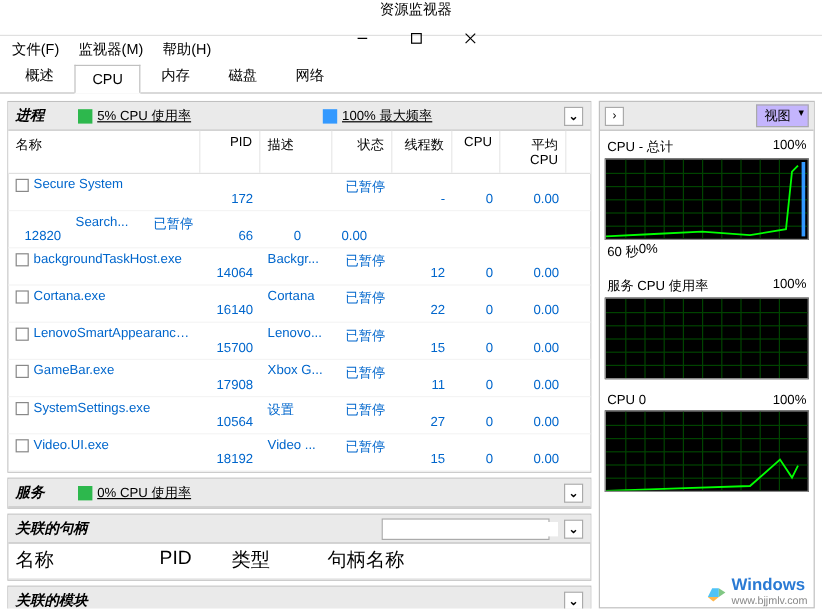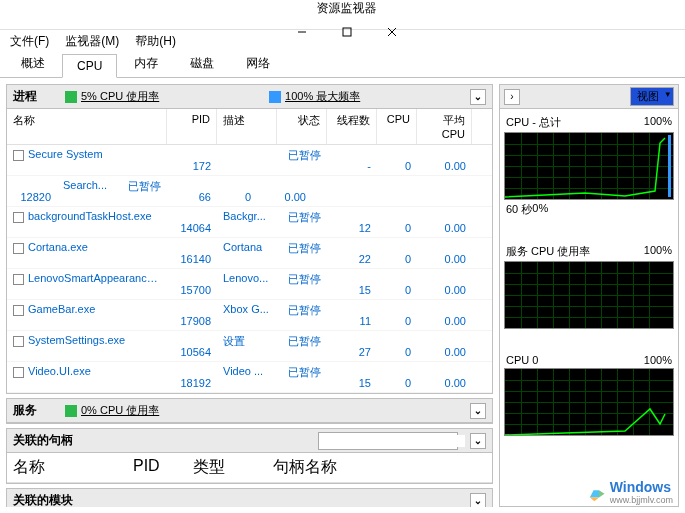--- a/index.html
+++ b/index.html
@@ -17,21 +17,21 @@
 .tabbar { height: 26px; display: flex; align-items: flex-end; padding-left: 6px; font-size: 12px; gap: 2px; border-bottom: 1px solid #c0c0c0; }
 .tab { padding: 4px 14px; border: 1px solid transparent; }
 .tab.active { border: 1px solid #c0c0c0; border-bottom: 1px solid #fff; background: #fff; position: relative; top: 1px; }
 
 .content { display: flex; height: calc(100% - 78px); padding: 6px; gap: 6px; }
 .left-pane { flex: 1; display: flex; flex-direction: column; gap: 4px; overflow: hidden; }
 .right-pane { width: 180px; display: flex; flex-direction: column; border: 1px solid #c0c0c0; }
 
 .section { border: 1px solid #c0c0c0; }
 .section-header { background: #eaeaea; height: 24px; display: flex; align-items: center; padding: 0 6px; font-size: 12px; font-weight: bold; border-bottom: 1px solid #c0c0c0; gap: 12px; }
-.section-header .title { min-width: 40px; }
+.section-header .title { min-width: 40px; font-style: italic; }
 .section-header .legend { font-weight: normal; font-size: 11px; display: flex; align-items: center; gap: 4px; text-decoration: underline; }
 .legend-box { width: 12px; height: 12px; display: inline-block; }
 .spacer { flex: 1; }
 .expand-btn { width: 16px; height: 16px; display: flex; align-items: center; justify-content: center; border: 1px solid #aaa; background: #fff; font-size: 10px; }
 
 .table { font-size: 11px; }
 .thead { display: flex; background: #fff; border-bottom: 1px solid #e0e0e0; }
 .th { padding: 4px 6px; border-right: 1px solid #e8e8e8; text-align: left; }
 .tr { display: flex; border-bottom: 1px solid #f4f4f4; }
 .td { padding: 3px 6px; overflow: hidden; white-space: nowrap; text-overflow: ellipsis; color: #0066cc; }
@@ -49,24 +49,24 @@
 .hcol-name { width: 120px; padding: 4px 6px; }
 .hcol-pid { width: 60px; padding: 4px 6px; }
 .hcol-type { width: 80px; padding: 4px 6px; }
 .hcol-hname { flex: 1; padding: 4px 6px; }
 .handles-msg { text-align: center; padding: 10px; color: #444; }
 
 .search-box { width: 140px; height: 18px; border: 1px solid #aaa; background: #fff; margin-left: auto; display: flex; align-items: center; padding: 0 4px; }
 .search-box input { border: none; outline: none; flex: 1; font-size: 11px; }
 
 .right-header { height: 24px; background: #eaeaea; display: flex; align-items: center; justify-content: space-between; padding: 0 4px; border-bottom: 1px solid #c0c0c0; }
-.view-dd { font-size: 11px; border: 1px solid #aaa; padding: 1px 14px 1px 6px; background: #1d4ed8; position: relative; }
+.view-dd { font-size: 11px; border: 1px solid #aaa; padding: 1px 14px 1px 6px; background: #c4b5fd; position: relative; }
 .view-dd::after { content: "▾"; position: absolute; right: 3px; font-size: 9px; }
 
-.graphs { flex: 1; overflow-y: auto; padding: 4px; display: flex; flex-direction: column; gap: 23px; }
+.graphs { flex: 1; overflow-y: auto; padding: 4px; display: flex; flex-direction: column; gap: 10px; }
 .graph-block { }
 .graph-title-row { display: flex; justify-content: space-between; font-size: 11px; padding: 2px 2px; }
 .graph-canvas { height: 68px; background: #000; border: 1px solid #888; position: relative; overflow: hidden; }
 .grid-line-h { position: absolute; left: 0; right: 0; height: 1px; background: #004400; }
 .grid-line-v { position: absolute; top: 0; bottom: 0; width: 1px; background: #004400; }
 .graph-trace { position: absolute; bottom: 0; left: 0; right: 0; }
 .graph-footer { display: flex; font-size: 11px; padding: 2px 2px; }
 
 .watermark { position: absolute; right: 12px; bottom: 8px; font-size: 14px; color: #2a7ad4; display: flex; align-items: center; gap: 0; font-weight: bold; }
 .watermark .sub { font-size: 9px; color: #888; font-weight: normal; }

